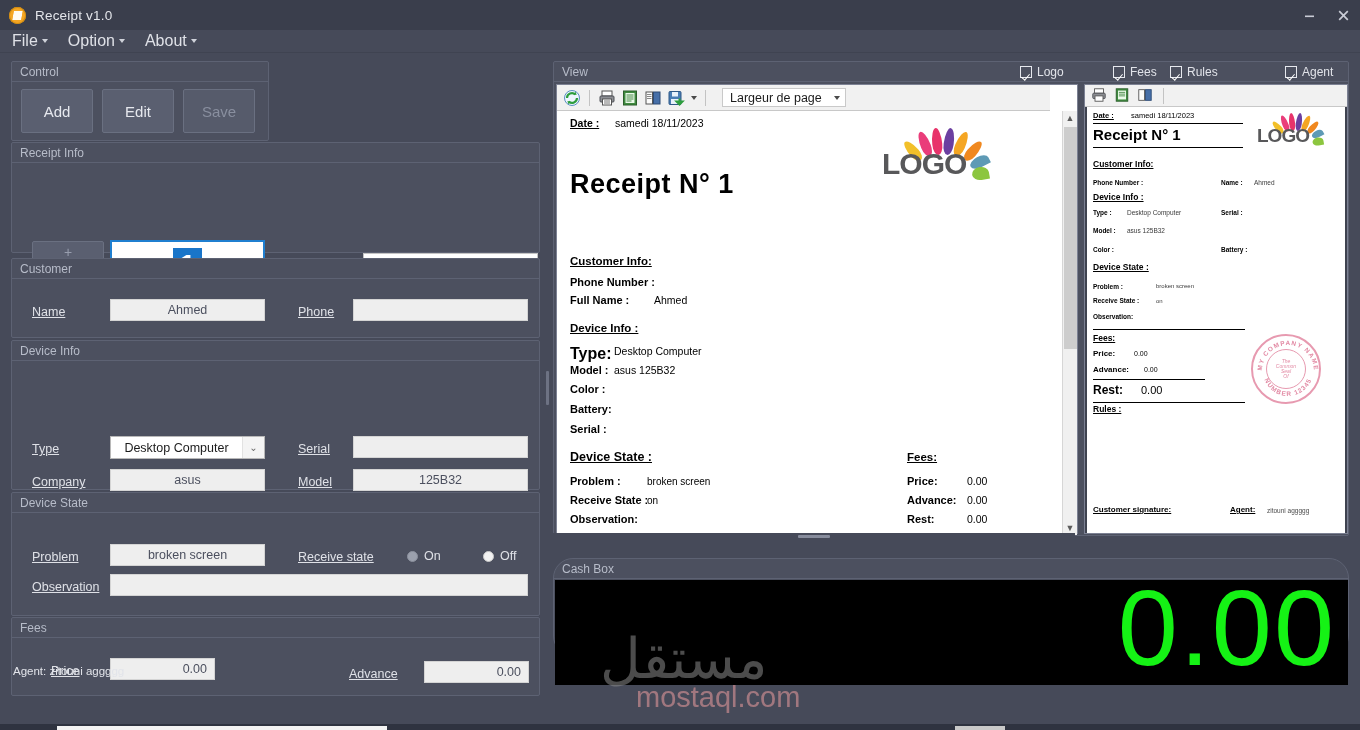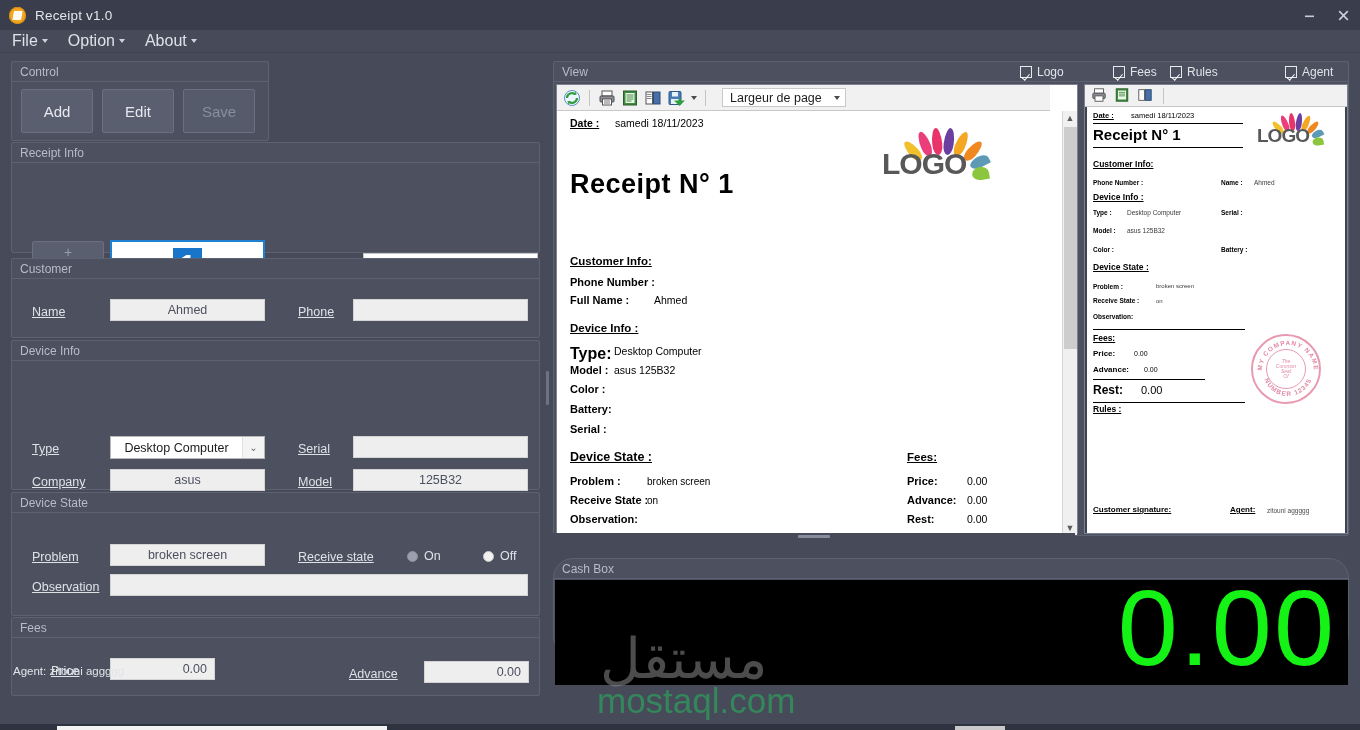--- a/index.html
+++ b/index.html
@@ -562,21 +562,21 @@
   </div>
 
   <div class="group" style="left:553px; top:505px; width:796px; height:98px;border-radius:20px;">
     <div class="gtitle">Cash Box</div>
     <div class="cashdisp" style="left:1px; top:21px; width:793px; height:105px;">
       <span class="cashval" style="right:12px; top:-6px;">0.00</span>
     </div>
   </div>
 
   <div class="watermark" style="left:600px; top:573px; font-size:56px; color:#8a8a8a; opacity:.55;">مستقل</div>
-  <div class="watermark" style="left:597px; top:628px; font-size:35px; color:#22c55e; opacity:.5;">mostaql.com</div>
+  <div class="watermark" style="left:636px; top:628px; font-size:29px; color:#fca5a5; opacity:.5;">mostaql.com</div>
 
   <div class="statusbar">
     <span>Agent:  zitouni aggggg</span>
   </div>
 </div>
 
 <div style="position:absolute; left:0; bottom:0; width:1360px; height:6px; background:#2f3340;">
   <div style="position:absolute; left:57px; top:2px; width:330px; height:4px; background:#f3f3f3;"></div>
   <div style="position:absolute; left:955px; top:2px; width:50px; height:4px; background:#c9c9c9;"></div>
 </div>

